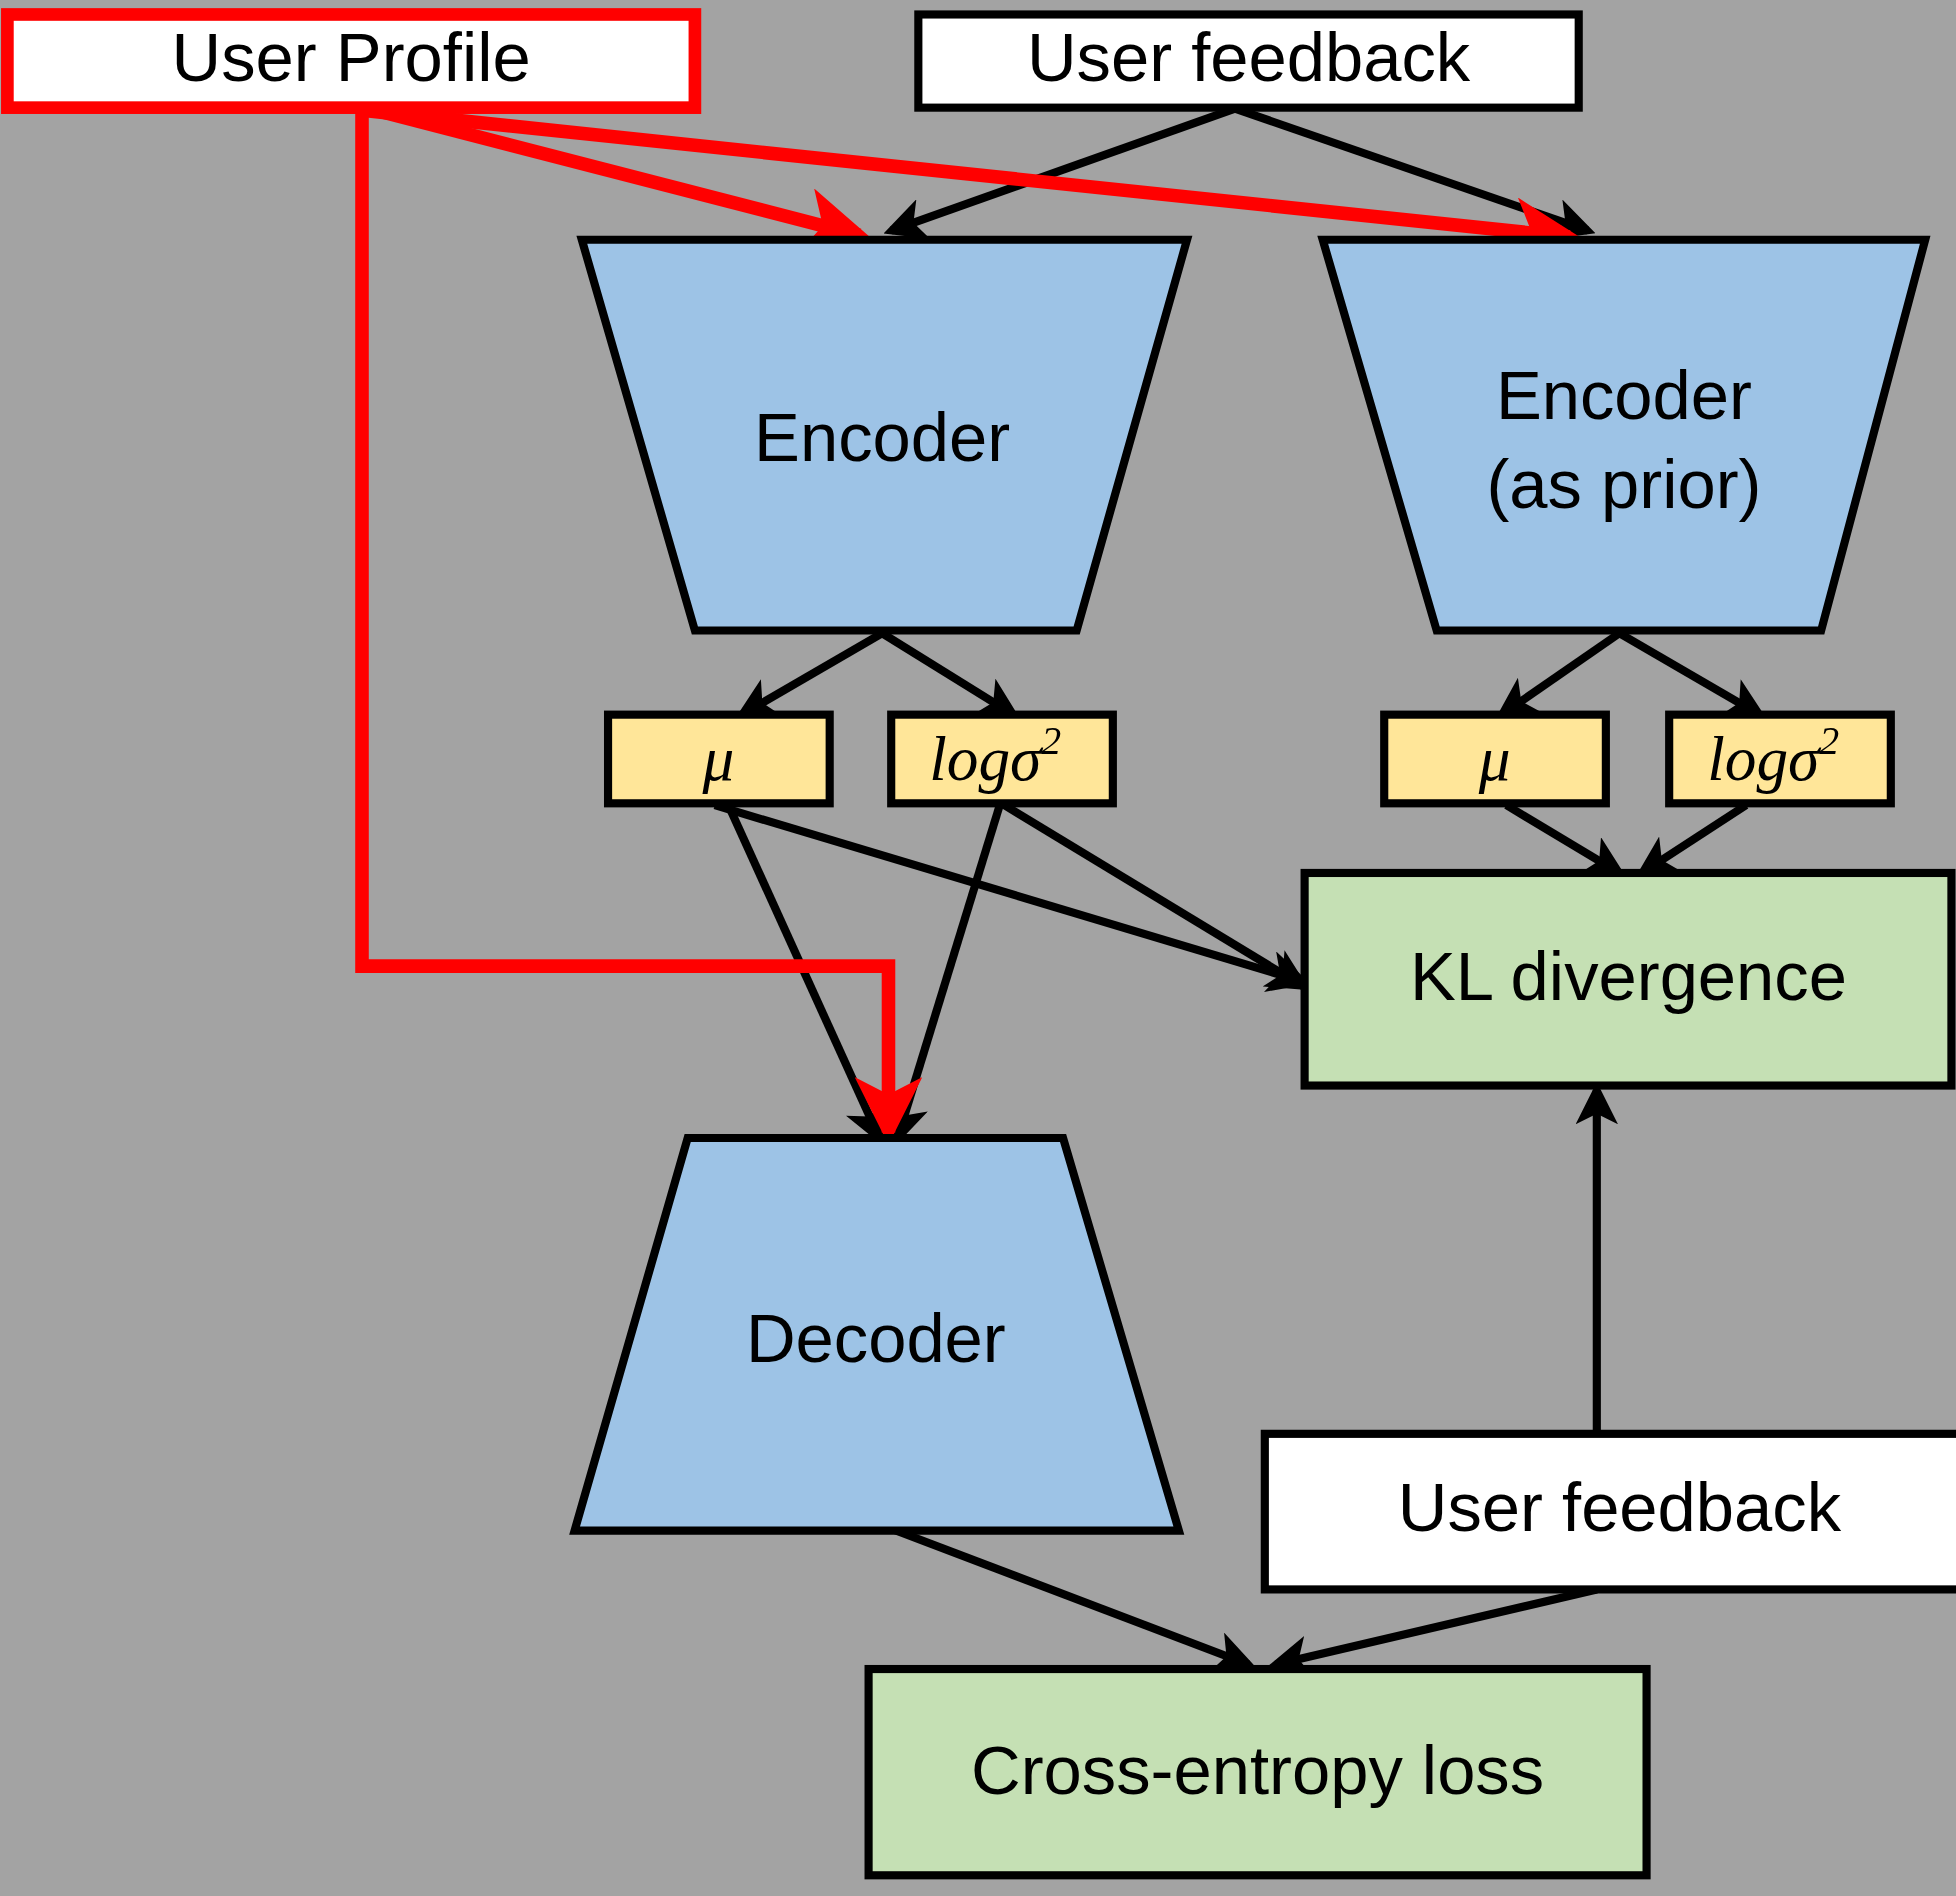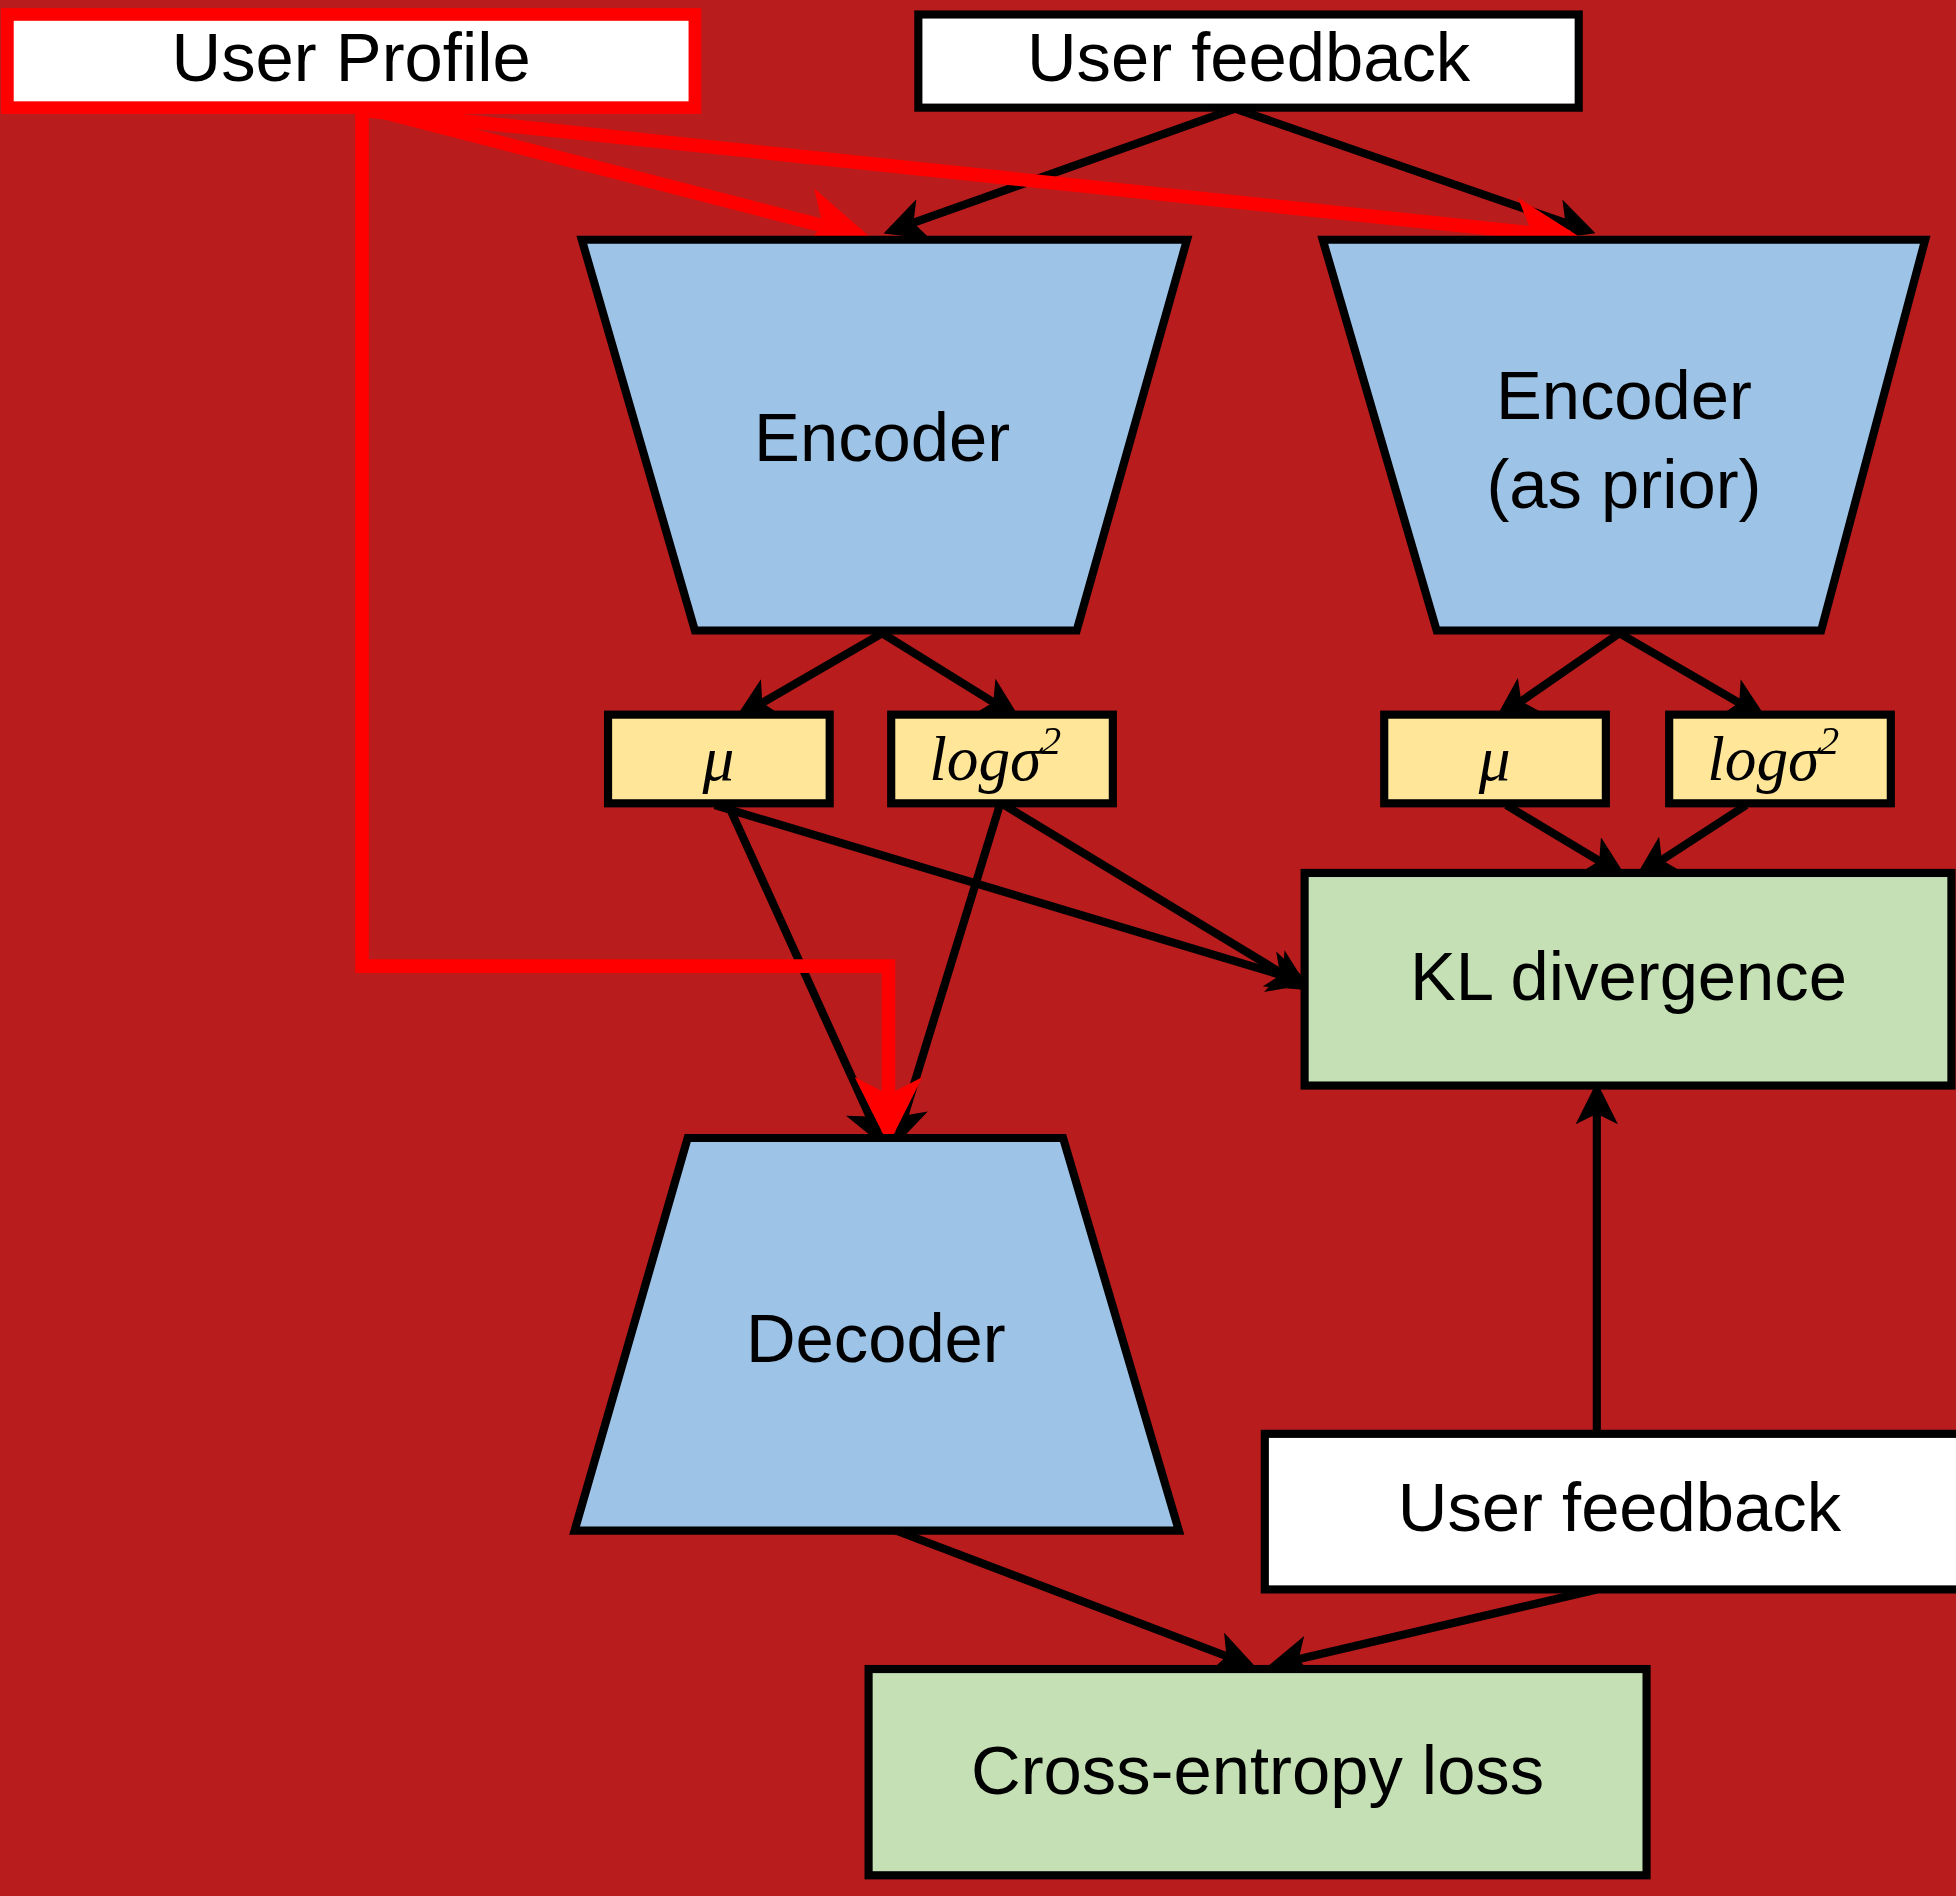--- a/index.html
+++ b/index.html
@@ -7,21 +7,21 @@
     padding: 0;
     background: #ffffff;
   }
   body {
     font-family: "Liberation Sans", sans-serif;
   }
   #diagram-root {
     position: relative;
     width: 1957px;
     height: 1897px;
-    background: #b91c1c;
+    background: #a3a3a3;
     overflow: hidden;
   }
   svg#diagram-svg {
     display: block;
     width: 1957px;
     height: 1897px;
   }
   .node-shape {
     stroke: #000000;
     stroke-width: 9;

